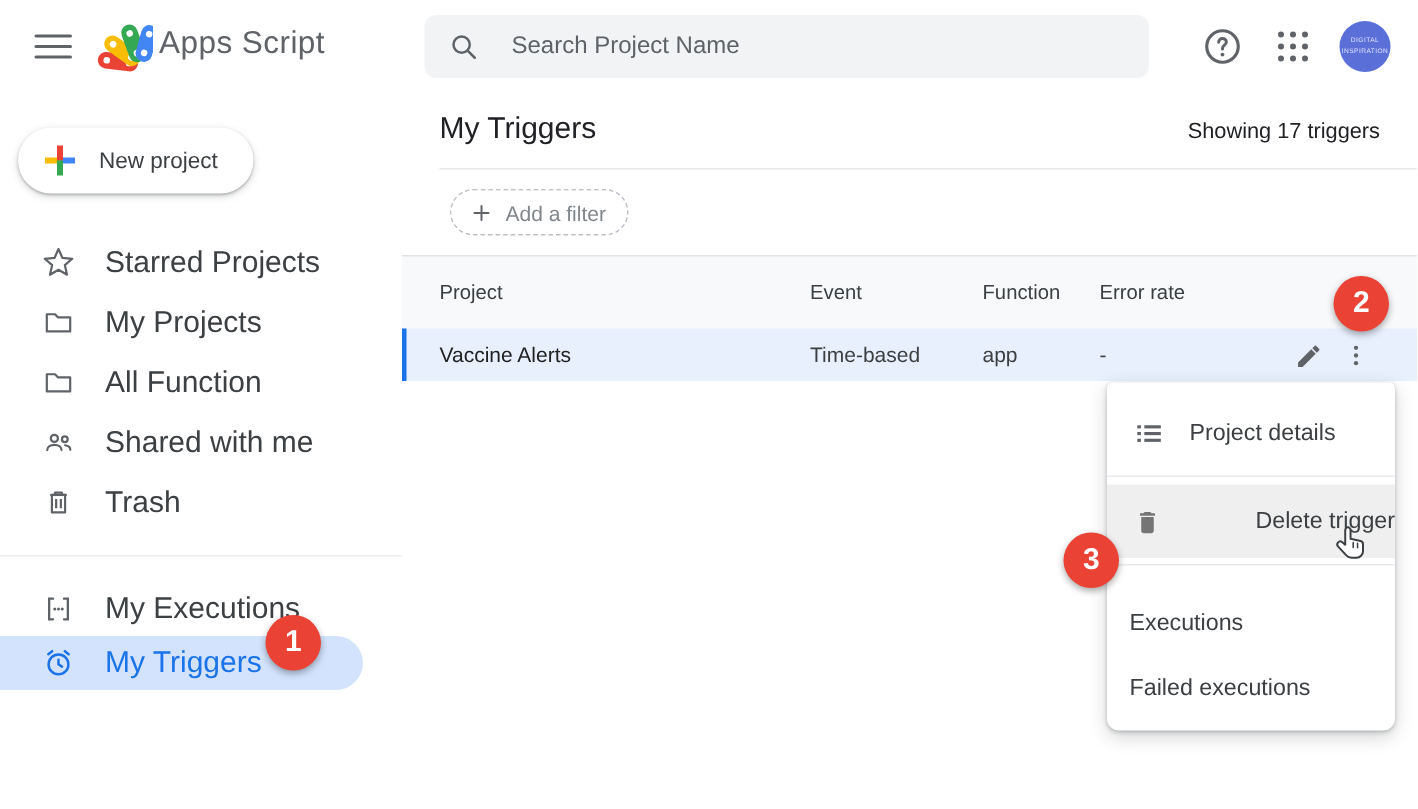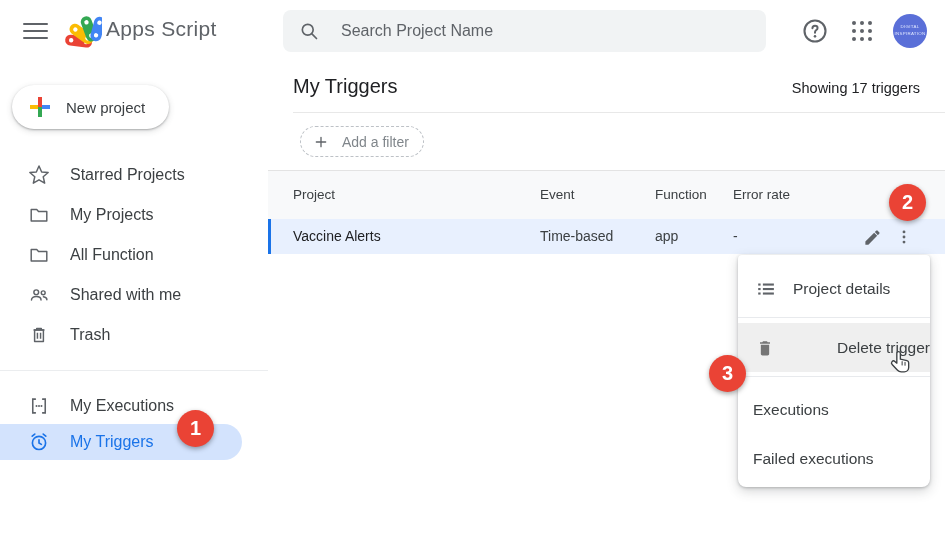--- a/index.html
+++ b/index.html
@@ -28,31 +28,31 @@
     justify-content:center; font-size:4.4px; letter-spacing:.3px; line-height:1.5; cursor:pointer; text-align:center; }
   
   .new-project { position:absolute; left:12px; top:85px; height:44px; padding:0 24px 0 16px;
     background:#fff; border:none; border-radius:24px; display:flex; align-items:center; gap:14px;
     box-shadow:0 1px 2px rgba(60,64,67,.35), 0 2px 6px rgba(60,64,67,.18); cursor:pointer; }
   .new-project .np-label { font-size:15px; color:#3c4043; font-weight:500;
     font-family:"Liberation Sans",sans-serif; }
   .nav-item { position:absolute; left:0; width:242px; height:40px; display:flex; align-items:center;
     padding-left:27px; gap:19px; border-radius:0 20px 20px 0; cursor:pointer; }
   .nav-ico { width:24px; height:24px; display:flex; align-items:center; justify-content:center; flex:none; }
-  .nav-label { font-size:16px; color:#3c4043; white-space:nowrap; }
+  .nav-label { font-size:20px; color:#3c4043; white-space:nowrap; }
   .nav-item.active { background:#d3e3fd; height:36px; }
   .nav-item.active .nav-label { color:#1a73e8; font-weight:500; }
   .side-divider { position:absolute; left:0; top:370px; width:268px; height:1px; background:#ebedef; }
   
   .page-title { position:absolute; left:293px; top:75px; font-size:20px; color:#202124; }
   .trigger-count { position:absolute; right:25px; top:80px; font-size:14.5px; color:#202124; }
   .title-divider { position:absolute; left:293px; right:0; top:112px; height:1px; background:#e8e8e8; }
   .filter-chip { position:absolute; left:300px; top:126px; height:31px; border:1px dashed #bdc1c6;
     border-radius:16px; background:#fff; display:inline-flex; align-items:center; padding:0 14px 0 12px;
-    gap:13px; cursor:pointer; }
+    gap:8px; cursor:pointer; }
   .filter-chip .chip-label { font-size:14px; color:#80868b; }
   .tbl-header { position:absolute; left:268px; right:0; top:170px; height:49px;
     background:#f8f9fa; border-top:1px solid #e3e3e3; }
   .tbl-header .th { position:absolute; top:0; line-height:48px; font-size:13.5px; color:#3c4043; font-weight:500; }
   .tbl-row { position:absolute; left:268px; right:0; top:219px; height:35px;
     background:#e8f0fe; border-left:3px solid #1a73e8; cursor:pointer; }
   .tbl-row .td { position:absolute; top:0; line-height:35px; font-size:14px; color:#3c4043; }
   .td.strong { font-weight:500; color:#202124; }
   .row-action { position:absolute; width:28px; height:28px; border:none; background:transparent;
     display:flex; align-items:center; justify-content:center; cursor:pointer; padding:0; }
@@ -303,21 +303,21 @@
       <span style="display:flex;">
         <svg width="20" height="20" viewBox="0 0 24 24" fill="#757575">
           <path d="M7 19c0 1.1.9 2 2 2h6c1.1 0 2-.9 2-2V8H7v11zM18 5h-2.7l-1-1H9.7l-1 1H6v1.9h12V5z"></path>
         </svg>
       </span>
       <span class="mi-label">Delete trigger</span>
     </div>
 
     <div class="menu-divider" style="top:121px"></div>
 
-    <div class="menu-item plain" style="top:130px; height:50px;">
+    <div class="menu-item plain" style="top:136px; height:50px;">
       <span class="mi-label">Executions</span>
     </div>
 
     <div class="menu-item plain" style="top:180px; height:48px;">
       <span class="mi-label">Failed executions</span>
     </div>
   </div>
 
   <div class="badge" style="left:177px; top:410px;">1</div>
   <div class="badge" style="left:889px; top:184px;">2</div>

